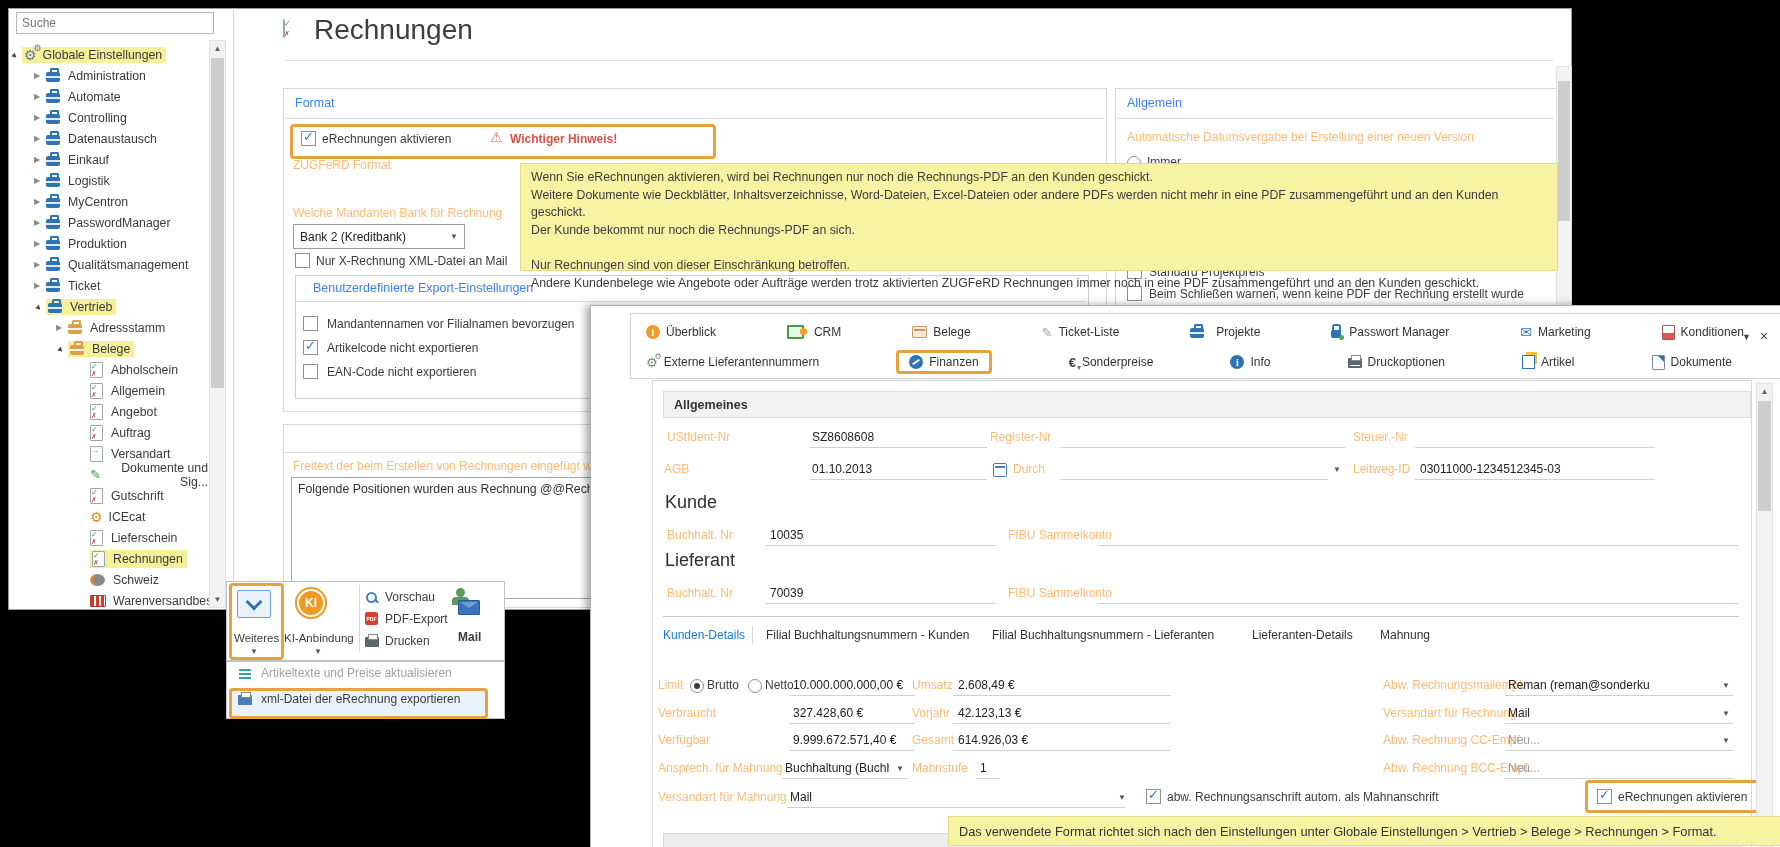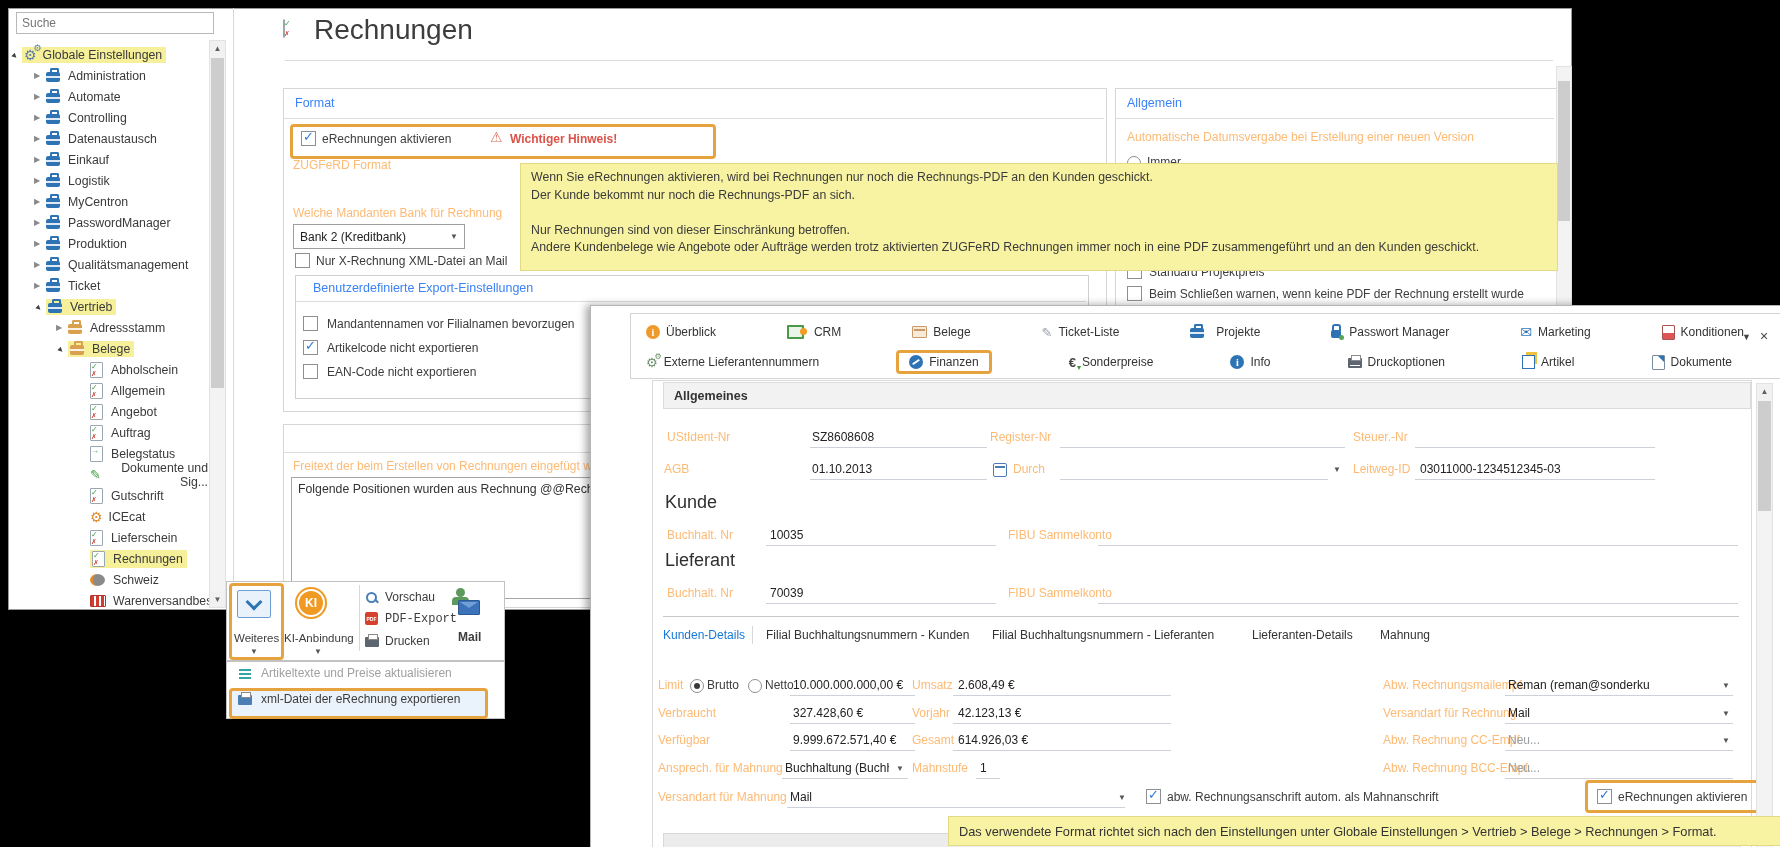--- a/index.html
+++ b/index.html
@@ -219,21 +219,21 @@
     <div class="trow l3">
         <span class="doc"></span>
         <span class="tl">Angebot</span>
       </div>
     <div class="trow l3">
         <span class="doc"></span>
         <span class="tl">Auftrag</span>
       </div>
     <div class="trow l3">
         <span class="doc arrow"></span>
-        <span class="tl">Belegstatus</span>
+        <span class="tl">Versandart</span>
       </div>
     <div class="trow l3">
         <span class="pen">✎</span>
         <span class="tl">Dokumente und Sig...</span>
       </div>
     <div class="trow l3">
         <span class="doc"></span>
         <span class="tl">Gutschrift</span>
       </div>
     <div class="trow l3">
@@ -323,20 +323,21 @@
   <span class="t" style="left:1149px;top:287px;z-index:2;">Beim Schließen warnen, wenn keine PDF der Rechnung erstellt wurde</span>
 
   
   <div class="sb" style="left:1556px;top:66px;width:14px;height:540px;z-index:2;">
     <div class="thumb" style="top:14px;height:140px;"></div>
   </div>
 
   
   <div class="tip" style="left:520px;top:163px;width:1016px;height:96px;">
     <div>Wenn Sie eRechnungen aktivieren, wird bei Rechnungen nur noch die Rechnungs-PDF an den Kunden geschickt.</div>
+    <div>Weitere Dokumente wie Deckblätter, Inhaltsverzeichnisse, Word-Dateien, Excel-Dateien oder andere PDFs werden nicht mehr in eine PDF zusammengeführt und an den Kunden geschickt.</div>
     <div>Der Kunde bekommt nur noch die Rechnungs-PDF an sich.</div>
     <div>&nbsp;</div>
     <div>Nur Rechnungen sind von dieser Einschränkung betroffen.</div>
     <div>Andere Kundenbelege wie Angebote oder Aufträge werden trotz aktivierten ZUGFeRD Rechnungen immer noch in eine PDF zusammengeführt und an den Kunden geschickt.</div>
   </div>
 
   
   <div class="win" style="left:590px;top:305px;width:1190px;height:542px;border-color:#b5b5b5;box-shadow:-4px 0 8px rgba(0,0,0,.35);z-index:5;"></div>
 
   <div class="abs" style="left:630px;top:313px;width:1150px;height:64px;border:1px solid #d4d4d4;border-right:none;background:#fff;z-index:6;"></div>
@@ -408,21 +409,21 @@
         <span>Dokumente</span>
       </span>
   </div>
 
   <span class="x" style="left:1742px;top:332px;font-size:9px;z-index:6;">▼</span>
   <span class="x" style="left:1760px;top:328px;z-index:6;">×</span>
 
   
   <div class="abs" style="left:652px;top:380px;width:1098px;height:467px;border:1px solid #d9d9d9;background:#fff;z-index:6;"></div>
 
-  <div class="sect" style="left:663px;top:382px;width:1076px;height:25px;z-index:6;">
+  <div class="sect" style="left:663px;top:391px;width:1076px;height:25px;z-index:6;">
       <span>Allgemeines</span>
     </div>
 
   
   <span class="t lab" style="left:667px;top:430px;z-index:6;">UStIdent-Nr</span>
   <span class="t val" style="left:812px;top:430px;z-index:6;">SZ8608608</span>
   <div class="ul" style="left:810px;top:447px;width:177px;z-index:6;"></div>
   <span class="t lab" style="left:990px;top:430px;z-index:6;">Register-Nr</span>
   <div class="ul" style="left:1060px;top:447px;width:285px;z-index:6;"></div>
   <span class="t lab" style="left:1353px;top:430px;z-index:6;">Steuer.-Nr</span>
@@ -543,21 +544,21 @@
   <span class="dd" style="left:250px;top:647px;z-index:11;">▼</span>
   <span class="ki" style="left:295px;top:587px;z-index:11;">
       <span>KI</span>
     </span>
   <span class="t" style="left:284px;top:632px;font-size:11.5px;z-index:11;">KI-Anbindung</span>
   <span class="dd" style="left:314px;top:647px;z-index:11;">▼</span>
   <div class="vline" style="left:359px;top:585px;height:66px;z-index:11;"></div>
   <span class="mag" style="left:366px;top:592px;z-index:11;"></span>
   <span class="t" style="left:385px;top:590px;z-index:11;">Vorschau</span>
   <span class="pdf" style="left:365px;top:612px;z-index:11;">PDF</span>
-  <span class="t" style="left:385px;top:612px;z-index:11;font-family:Liberation Mono, monospace;">PDF-Export</span>
+  <span class="t" style="left:385px;top:612px;z-index:11;">PDF-Export</span>
   <span class="prn" style="left:365px;top:637px;z-index:11;"></span>
   <span class="t" style="left:385px;top:634px;z-index:11;">Drucken</span>
   <span class="mailico" style="left:452px;top:588px;z-index:11;">
       <span class="head"></span>
       <span class="body"></span>
       <span class="env"></span>
     </span>
   <span class="t" style="left:458px;top:630px;font-weight:bold;z-index:11;">Mail</span>
 
   <div class="pp" style="left:226px;top:661px;width:277px;height:56px;"></div>

